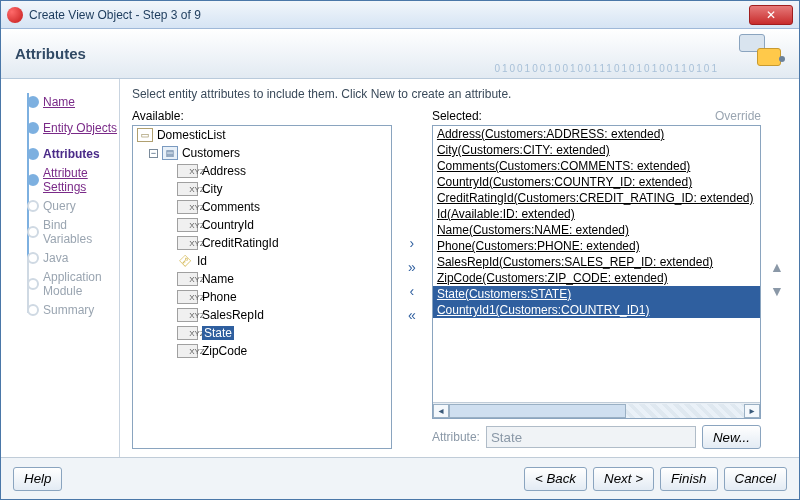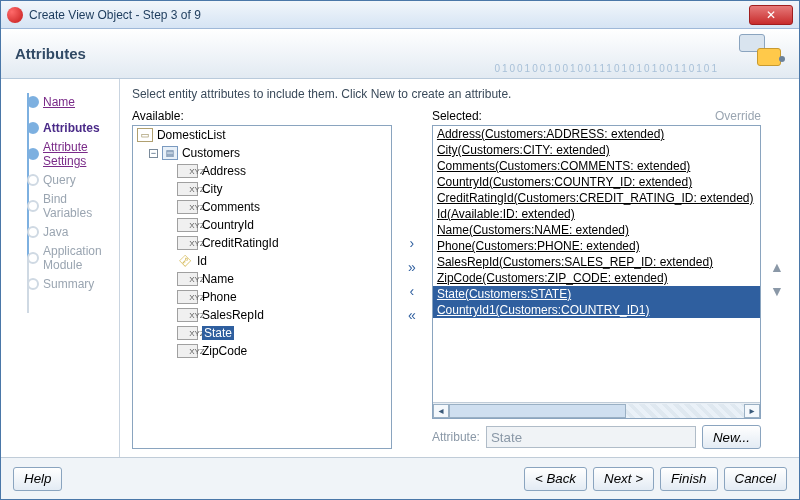--- a/index.html
+++ b/index.html
@@ -92,20 +92,24 @@
 
   <div class="body">
 
     <div class="sidebar">
       <div class="wiz-line"></div>
       <div id="steps">
           <div class="step done">
             <span class="bullet"></span>
             <span class="link">Name</span>
           </div>
+          <div class="step done">
+            <span class="bullet"></span>
+            <span class="link">Entity Objects</span>
+          </div>
           <div class="step active done">
             <span class="bullet"></span>
             <span class="link">Attributes</span>
           </div>
           <div class="step done">
             <span class="bullet"></span>
             <span class="link">Attribute Settings</span>
           </div>
           <div class="step pending">
             <span class="bullet"></span>

